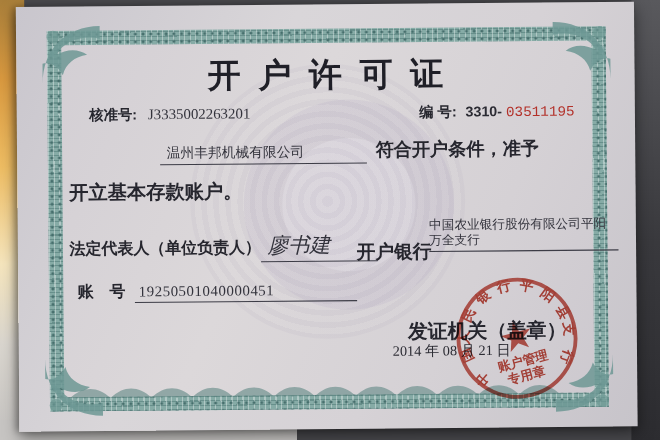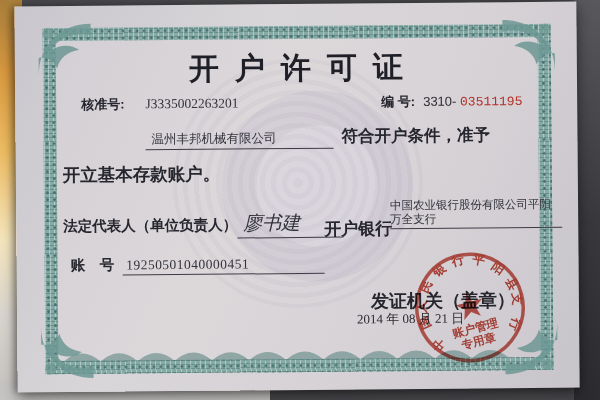--- a/index.html
+++ b/index.html
@@ -62,23 +62,23 @@
   .abs{position:absolute;}
   .lbl{font-weight:bold;color:#26262e;}
   .val{font-family:"Liberation Serif",serif;color:#33333c;}
   .fill{border-bottom:1.5px solid #3c3c46;display:inline-block;}
   .title{
     left:0;right:0;top:44px;text-align:center;
     font-family:"Liberation Serif",serif;font-weight:bold;
     font-size:30px;letter-spacing:16px;text-indent:16px;color:#1f1f27;
   }
   .row-approval{left:66px;top:90px;font-size:13px;}
-  .row-approval .val{font-size:13.5px;margin-left:21px;}
+  .row-approval .val{font-size:13.5px;margin-left:10px;}
   .row-serial{left:366px;top:90px;font-size:13px;}
-  .row-serial .prefix{font-weight:normal;margin-left:8px;}
+  .row-serial .prefix{font-weight:bold;margin-left:8px;}
   .row-serial .red{color:#b3312a;font-family:Liberation Mono, monospace;}
   .row-review{left:130px;top:122px;right:18px;display:flex;align-items:baseline;font-size:16.5px;}
   .row-review .company{width:178px;font-size:12.5px;padding:0 4px 1px 6px;margin-right:8px;}
   .row-review2{left:47px;top:157px;font-size:17.5px;}
   .row-rep{left:47px;top:206px;font-size:14.5px;}
   .row-rep .name{width:100px;font-size:19px;padding:0 0 1px 6px;vertical-align:baseline;font-style:italic;}
   .bank-label{left:308px;top:214px;font-size:17px;}
   .bank-value{
     left:374px;top:196px;width:172px;
     font-size:11.5px;line-height:13.5px;

